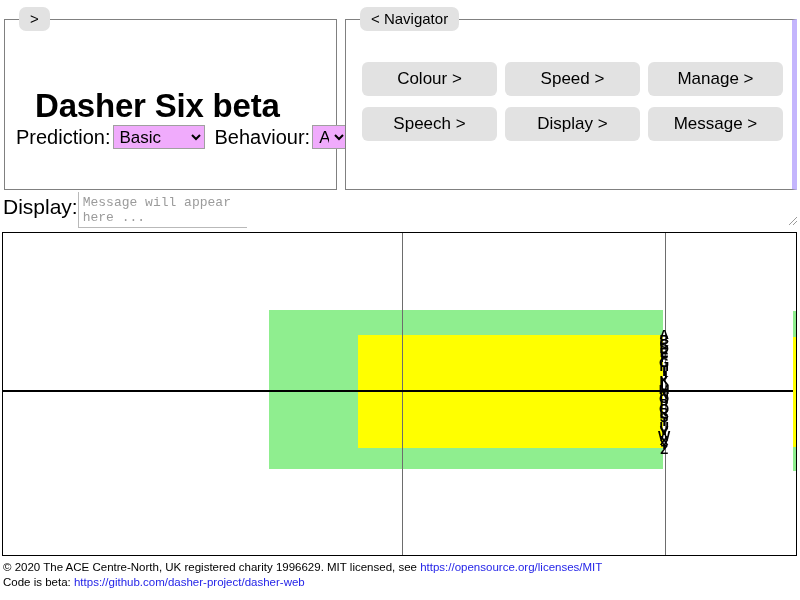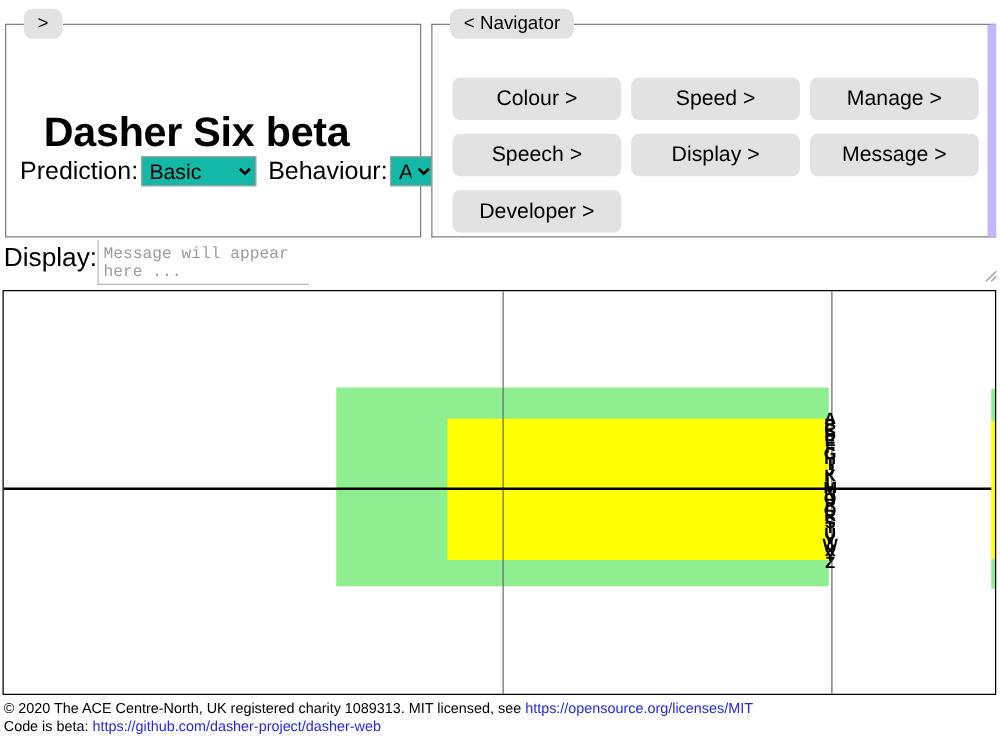--- a/index.html
+++ b/index.html
@@ -60,21 +60,21 @@
     top: 7px;
     width: 333px;
     height: 183px;
   }
 
   #panel-nav {
     left: 345px;
     top: 7px;
     width: 452px;
     height: 183px;
-    border-right: 7px solid #c4b5fd;
+    border-right: 5px solid #c4b5fd;
   }
 
   .app-title {
     margin: 16px;
     padding: 0;
     position: absolute;
     left: 14px;
     top: 40px;
     font-size: 33px;
     font-weight: bold;
@@ -95,21 +95,21 @@
   .settings-row label {
     font-size: 20px;
     color: #000;
   }
 
   select.plain {
     font-family: "Liberation Sans", sans-serif;
     font-size: 17px;
     border: 1px solid #a0a0a0;
     border-radius: 0;
-    background: #14b8a6;
+    background: #f0abfc;
     color: #000;
     padding: 1px 2px;
     margin-left: 2px;
     height: 24px;
     -webkit-appearance: menulist;
     appearance: menulist;
   }
 
   #sel-prediction { width: 92px; }
   #sel-behaviour  { width: 36px; margin-right: 0; }
@@ -289,23 +289,20 @@
           <button class="nav-btn">Manage &gt;</button>
         </div>
         <div class="cell">
           <button class="nav-btn">Speech &gt;</button>
         </div>
         <div class="cell">
           <button class="nav-btn">Display &gt;</button>
         </div>
         <div class="cell">
           <button class="nav-btn">Message &gt;</button>
-        </div>
-        <div class="cell">
-          <button class="nav-btn">Developer &gt;</button>
         </div>
       </div>
     </fieldset>
   </div>
 
   <div class="message-row">
     <div class="message-label">Display:</div>
     <div style="position:relative;flex:1;height:36px;">
       <textarea class="message-area" placeholder="Message will appear here ..." style=""></textarea>
       <svg class="resize-grip" viewBox="0 0 10 10">
@@ -354,20 +351,20 @@
         <span>Z</span>
       </div>
 
     <div class="edge-strip" style="left:790px; top:78px; width:3px; height:26px; background:#8FEE8F;"></div>
     <div class="edge-strip" style="left:790px; top:104px; width:3px; height:110px; background:#FFFF00;"></div>
     <div class="edge-strip" style="left:790px; top:214px; width:3px; height:24px; background:#8FEE8F;"></div>
   </div>
 
   <div class="footer">
     <div>
-      <span>© 2020 The ACE Centre-North, UK registered charity 1089313. MIT licensed, see </span><a href="#">https://opensource.org/licenses/MIT</a>
+      <span>© 2020 The ACE Centre-North, UK registered charity 1996629. MIT licensed, see </span><a href="#">https://opensource.org/licenses/MIT</a>
     </div>
     <div>
       <span>Code is beta: </span><a href="#">https://github.com/dasher-project/dasher-web</a>
     </div>
   </div>
 
 </div>
 
 </body></html>

